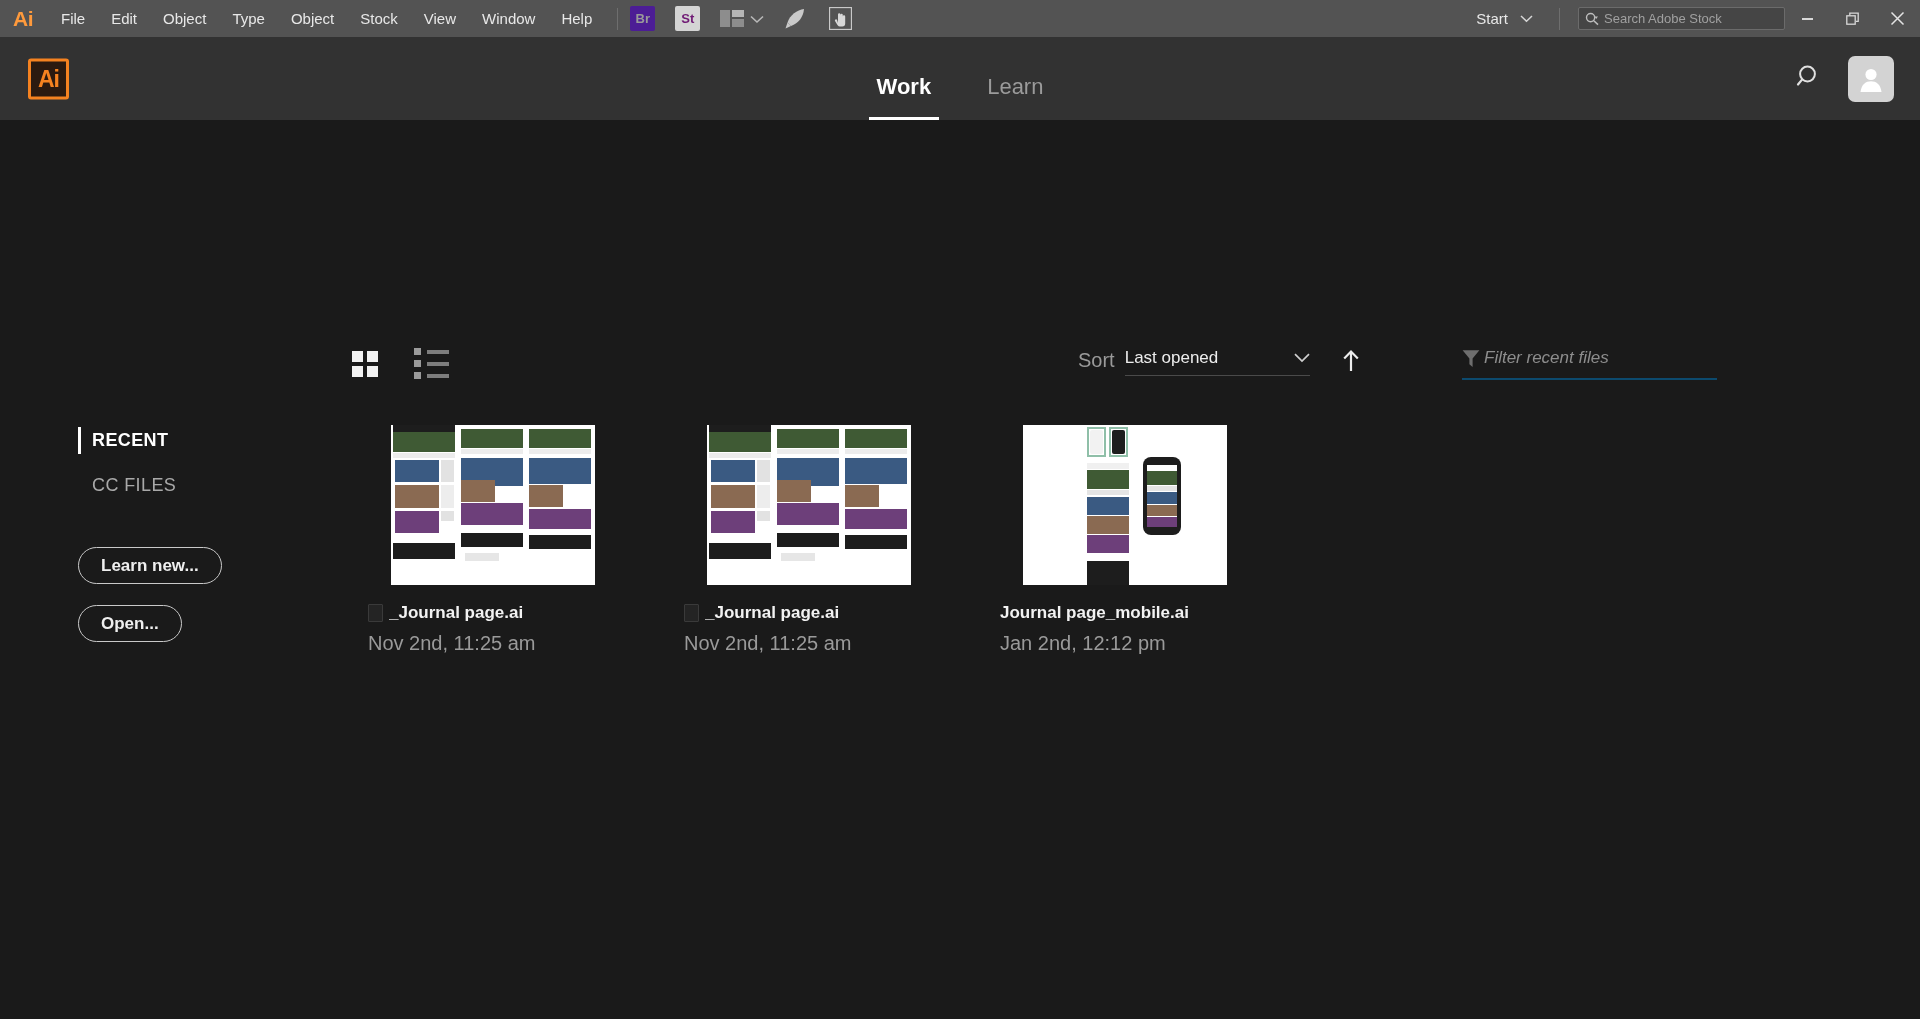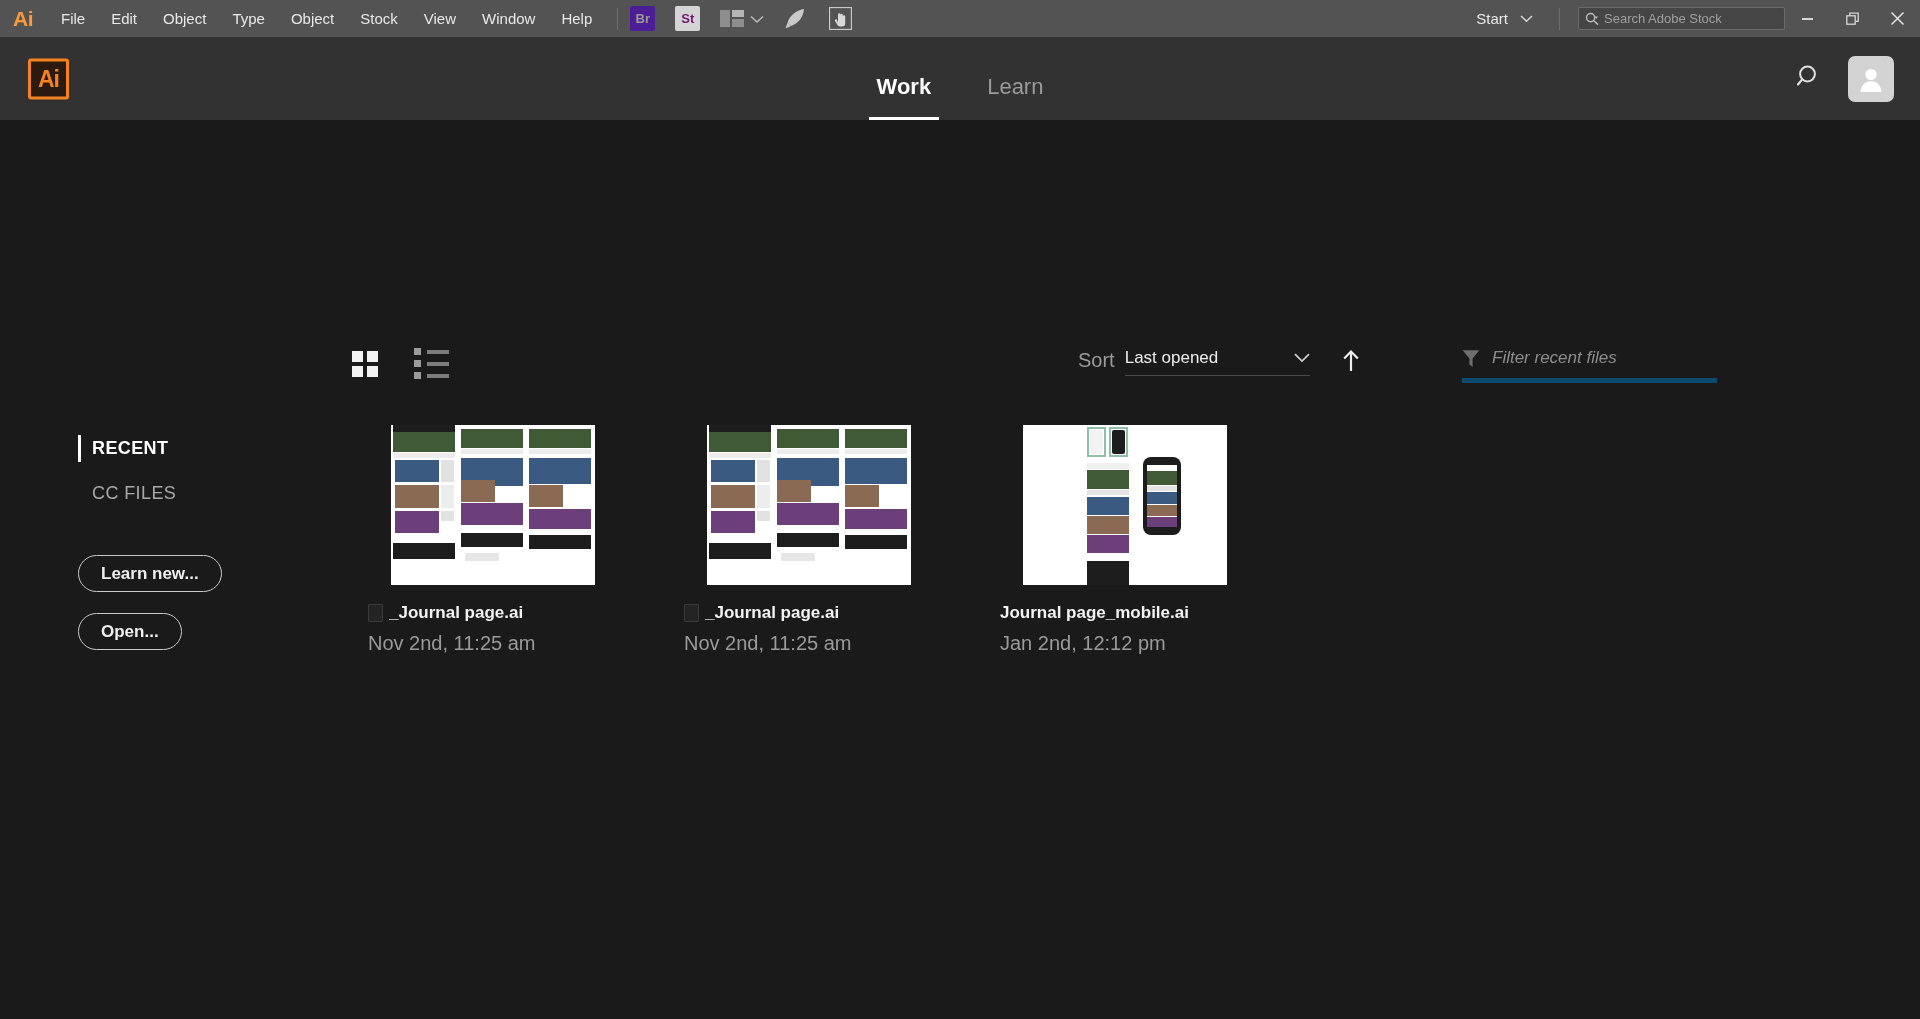--- a/index.html
+++ b/index.html
@@ -113,32 +113,32 @@
   .sort-select {
     width: 185px; border-bottom: 1px solid #4a4a4a;
     padding: 3px 0 7px 0; display: flex; align-items: center;
     justify-content: space-between;
   }
   .sort-select span { color: #ededed; font-size: 17px; }
   .sort-dir { margin-left: 22px; display: flex; align-items: center; }
 
   .filter-wrap {
     position: absolute; left: 1462px; top: 228px;
-    width: 255px; border-bottom: 5px solid #0c4a6e;
-    display: flex; align-items: center; gap: 12px; padding-bottom: 10px;
+    width: 255px; border-bottom: 2px solid #0c4a6e;
+    display: flex; align-items: center; gap: 4px; padding-bottom: 10px;
   }
   .filter-wrap .ph { color: #8d8d8d; font-size: 17px; font-style: italic; }
 
   
   .sidebar { position: absolute; left: 78px; top: 305px; width: 200px; }
   .side-item {
     font-size: 18px; letter-spacing: 0.4px; padding: 5px 0 5px 14px;
     position: relative; margin-bottom: 14px;
   }
-  .side-item.active { color: #fff; font-weight: bold; margin-top: 8px; }
+  .side-item.active { color: #fff; font-weight: bold; }
   .side-item.active::before {
     content: ""; position: absolute; left: 0; top: 2px; bottom: 2px;
     width: 3px; background: #fff;
   }
   .side-item.inactive { color: #a9a9a9; }
   .side-btns { margin-top: 46px; display: flex; flex-direction: column; gap: 21px; }
   .pill {
     border: 1px solid #c9c9c9; border-radius: 22px; color: #efefef;
     font-size: 17px; font-weight: bold; background: transparent;
     height: 37px; display: inline-flex; align-items: center;

